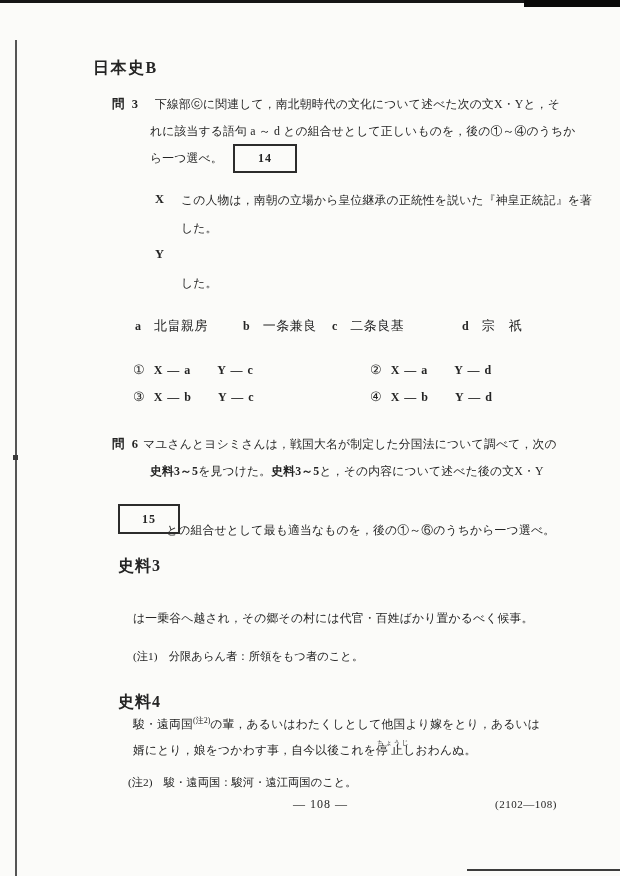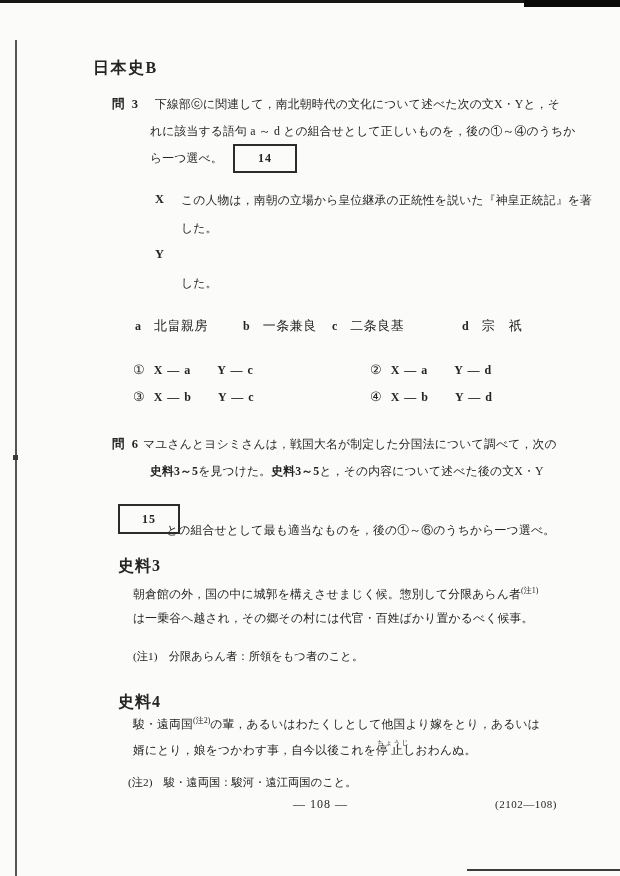--- a/index.html
+++ b/index.html
@@ -138,23 +138,20 @@
 
   <div class="abs q4-label">問 6</div>
   <div class="abs line q4-l1">マユさんとヨシミさんは，戦国大名が制定した分国法について調べて，次の</div>
   <div class="abs line q4-l2">
     <span class="bold">史料3～5</span><span>を見つけた。</span><span class="bold">史料3～5</span><span>と，その内容について述べた後の文X・Y</span>
   </div>
   <div class="abs line q4-l3">との組合せとして最も適当なものを，後の①～⑥のうちから一つ選べ。</div>
   <div class="abs answer-box box-15">15</div>
 
   <div class="abs src-label s3-label">史料3</div>
-  <div class="abs line s3-l1">
-    <span>朝倉館の外，国の中に城郭を構えさせまじく候。惣別して分限あらん者</span><span class="note-ref">(注1)</span>
-  </div>
   <div class="abs line s3-l2">は一乗谷へ越され，その郷その村には代官・百姓ばかり置かるべく候事。</div>
   <div class="abs s3-note">(注1)　分限あらん者：所領をもつ者のこと。</div>
 
   <div class="abs src-label s4-label">史料4</div>
   <div class="abs line s4-l1">
     <span>駿・遠両国</span><span class="note-ref">(注2)</span><span>の輩，あるいはわたくしとして他国より嫁をとり，あるいは</span>
   </div>
   <div class="abs line s4-l2">
     <span>婿にとり，娘をつかわす事，自今以後これを</span><span class="ruby"><span class="rt">ちょうじ</span><span>停 止</span></span><span>しおわんぬ。</span>
   </div>

